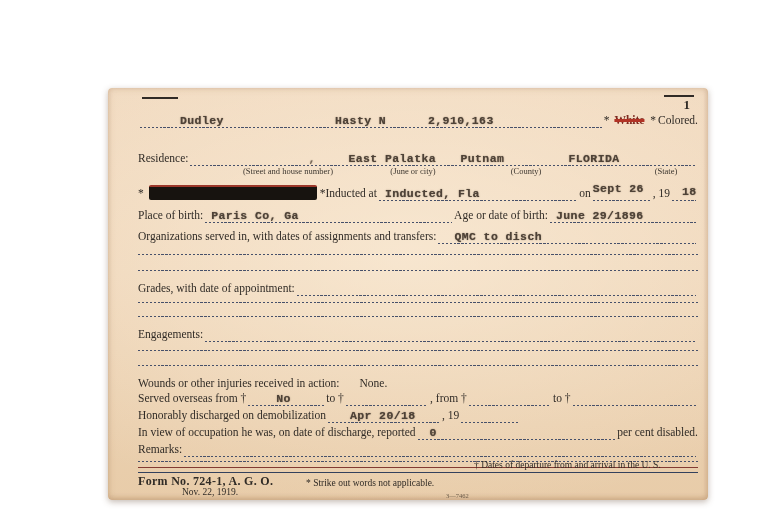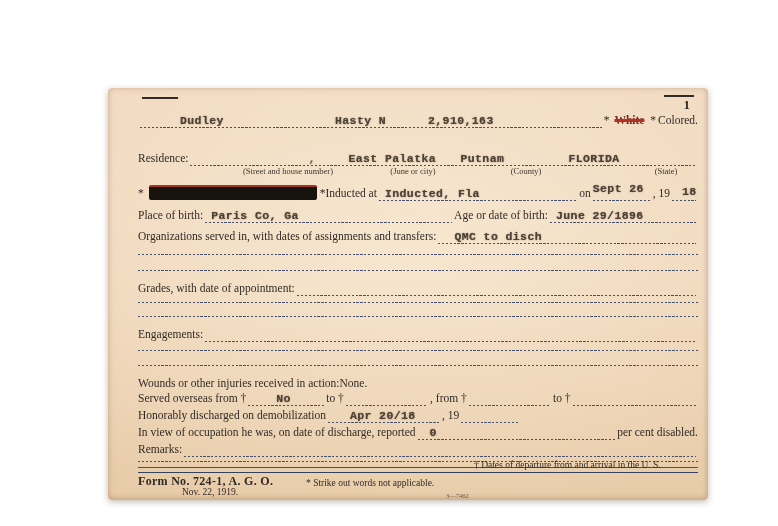--- a/index.html
+++ b/index.html
@@ -133,21 +133,21 @@
   <div class="row" style="top:239px;height:15px;">
     <span>Engagements:</span>
     <span class="d"></span>
   </div>
 
   <div class="bl" style="top:261px;"></div>
   <div class="bl" style="top:276px;"></div>
 
   <div class="row" style="top:288px;height:15px;">
     <span>Wounds or other injuries received in action:</span>
-    <span style="margin-left:0;">None.</span>
+    <span style="margin-left:20px;">None.</span>
   </div>
 
   <div class="row" style="top:303px;height:15px;">
     <span>Served overseas from †</span>
     <span class="d" style="flex:0 0 76px;">
       <span class="typed" style="left:28px;">No</span>
     </span>
     <span>to †</span>
     <span class="d"></span>
     <span>, from †</span>

